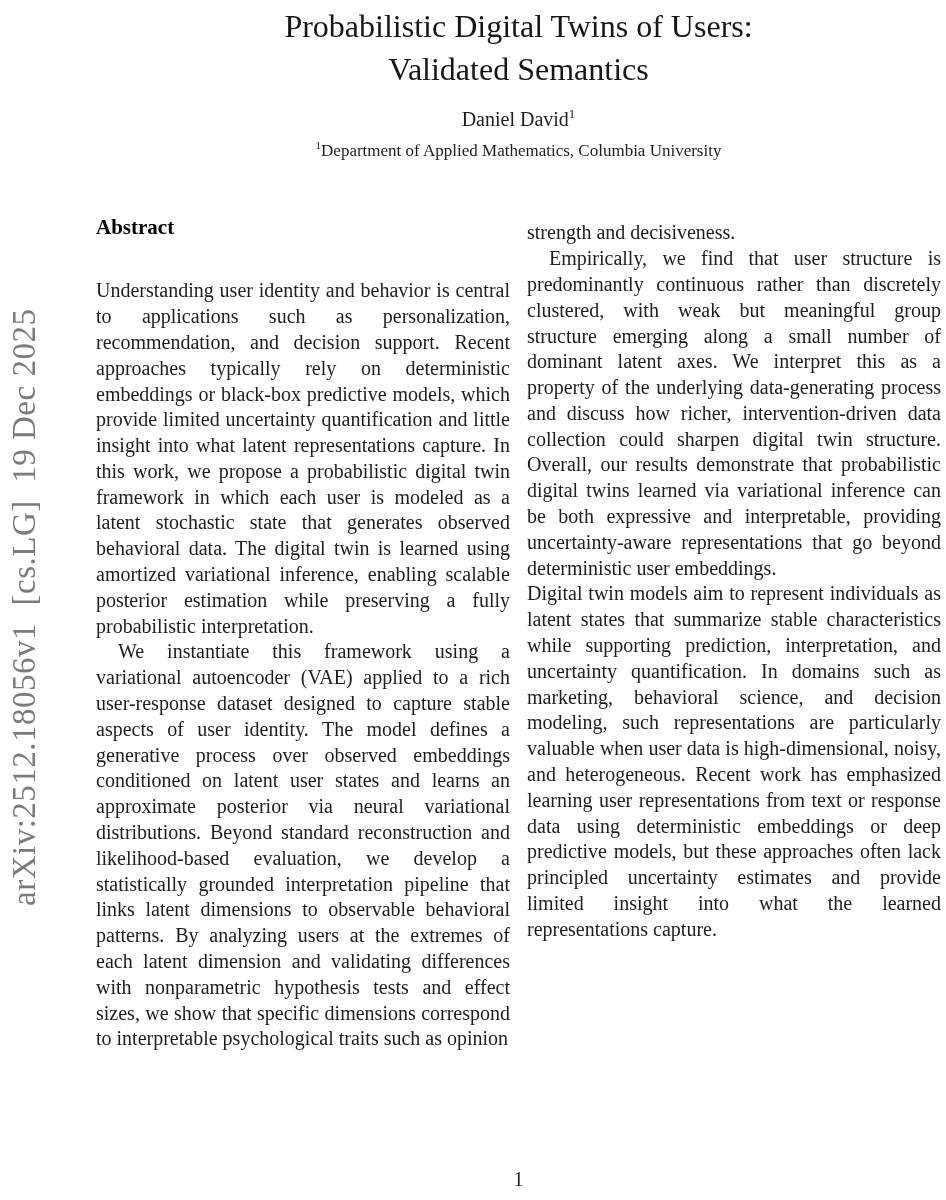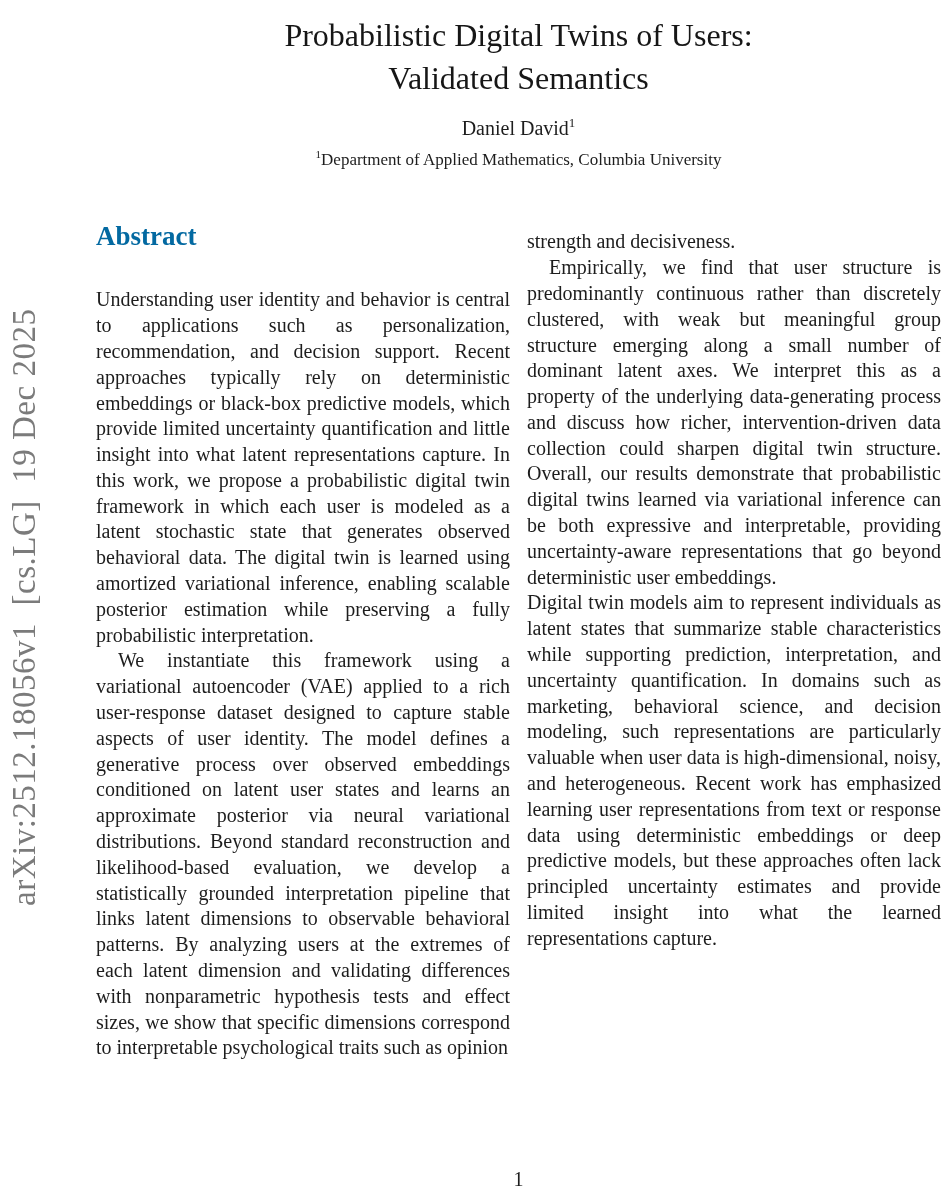--- a/index.html
+++ b/index.html
@@ -22,21 +22,21 @@
     writing-mode: vertical-rl;
     transform: rotate(180deg);
     font-size: 33px;
     letter-spacing: 0.5px;
     color: #7b7b7b;
     white-space: pre;
   }
   .content {
     position: absolute;
     left: 96px;
-    top: 9px;
+    top: 0;
     width: 845px;
   }
   .header-block { text-align: center; }
   .paper-title {
     padding-top: 5px;
     font-size: 32px;
     font-weight: normal;
     line-height: 43px;
     color: #161616;
   }
@@ -53,25 +53,25 @@
   .col {
     width: 414px;
     font-size: 20px;
     line-height: 25.8px;
     text-align: justify;
     color: #1d1d1d;
   }
   .col p { margin: 0; }
   p.indent { text-indent: 22px; }
   .abstract-heading {
-    font-size: 27px;
+    font-size: 21px;
     font-weight: bold;
     line-height: 30px;
     margin: 0 0 36px 0;
-    color: #0369a1;
+    color: #000000;
   }
   .cont-pad { padding-top: 8px; }
   .section-heading {
     font-size: 27px;
     font-weight: bold;
     line-height: 30px;
     margin: 52px 0 30px 0;
     color: #111111;
     text-align: left;
   }

